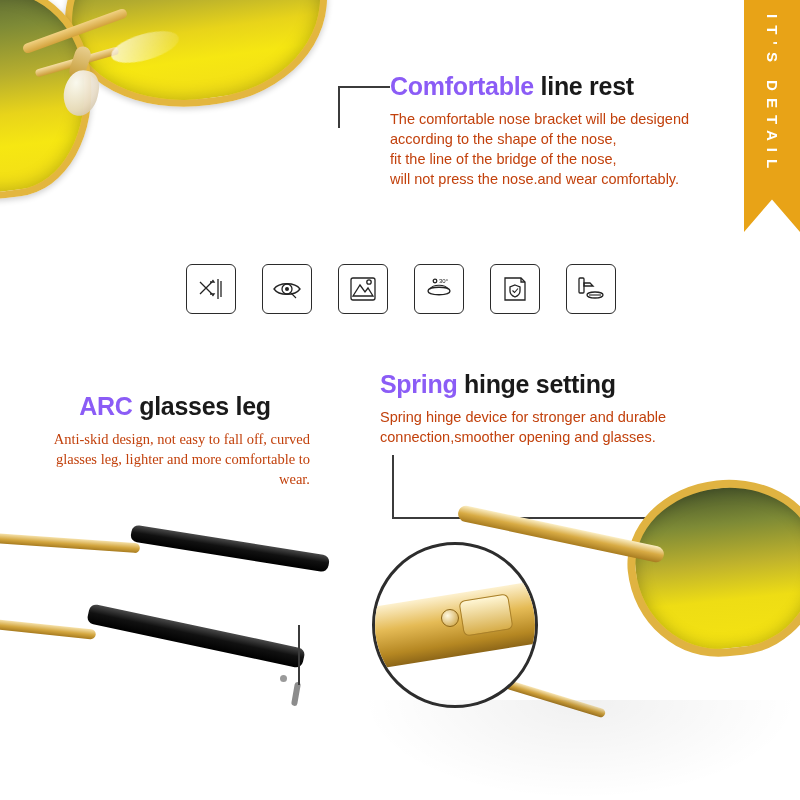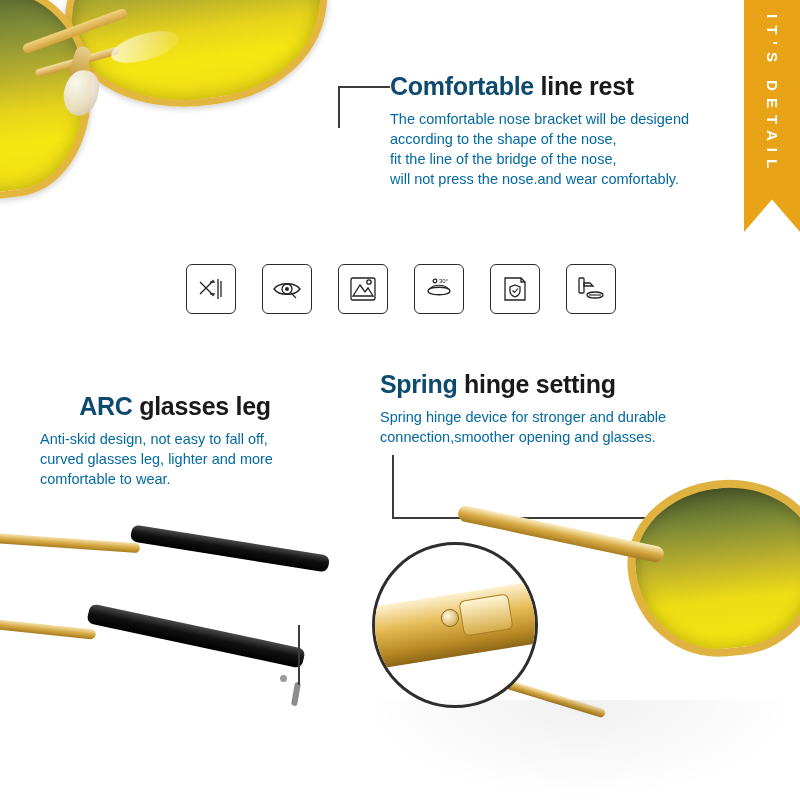--- a/index.html
+++ b/index.html
@@ -13,21 +13,21 @@
   #page {
     position: relative;
     width: 800px;
     height: 800px;
     overflow: hidden;
     background: #ffffff;
   }
 
   
   .abs { position: absolute; }
-  .accent { color: #0c4a6e; }
+  .accent { color: #8b5cf6; }
 
   
   #ribbon {
     left: 744px;
     top: 0;
     width: 56px;
     height: 232px;
     background: #E8A317;
     clip-path: polygon(0 0, 100% 0, 100% 100%, 50% 86%, 0 100%);
   }
@@ -112,21 +112,21 @@
   .headline {
     font-size: 25px;
     font-weight: bold;
     margin: 0 0 8px 0;
     color: #1a1a1a;
     letter-spacing: -.3px;
   }
   .headline .accent { font-weight: bold; }
   .body-text {
     font-size: 14.5px;
-    color: #0369a1;
+    color: #c2410c;
     line-height: 1.38;
   }
 
   
   #icon-row {
     left: 186px; top: 264px;
     display: flex;
     gap: 26px;
   }
   .icon-box {
@@ -140,21 +140,21 @@
     background: #ffffff;
   }
   .icon-box svg { display: block; }
 
   
   #block2 {
     left: 40px; top: 392px; width: 270px;
     text-align: center;
   }
   #block2 .headline { text-align: center; }
-  #block2 .body-text { text-align: left; }
+  #block2 .body-text { text-align: right; font-family: Liberation Serif, serif; }
 
   
   #block3 {
     left: 380px; top: 370px; width: 340px;
   }
   #callout3-line {
     left: 392px; top: 455px; width: 310px; height: 62px;
     border-left: 2px solid #3b3b3b;
     border-bottom: 2px solid #3b3b3b;
   }

